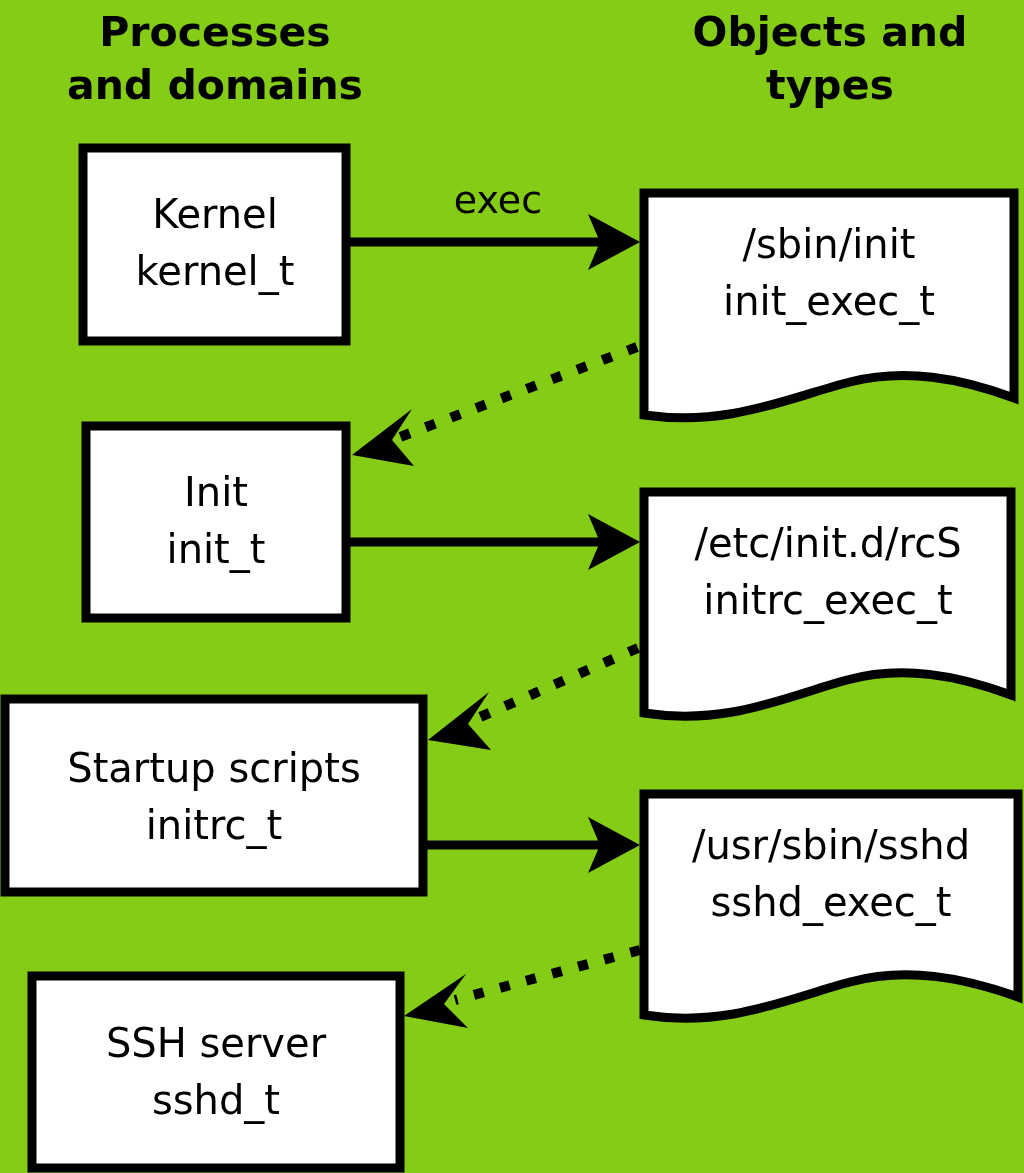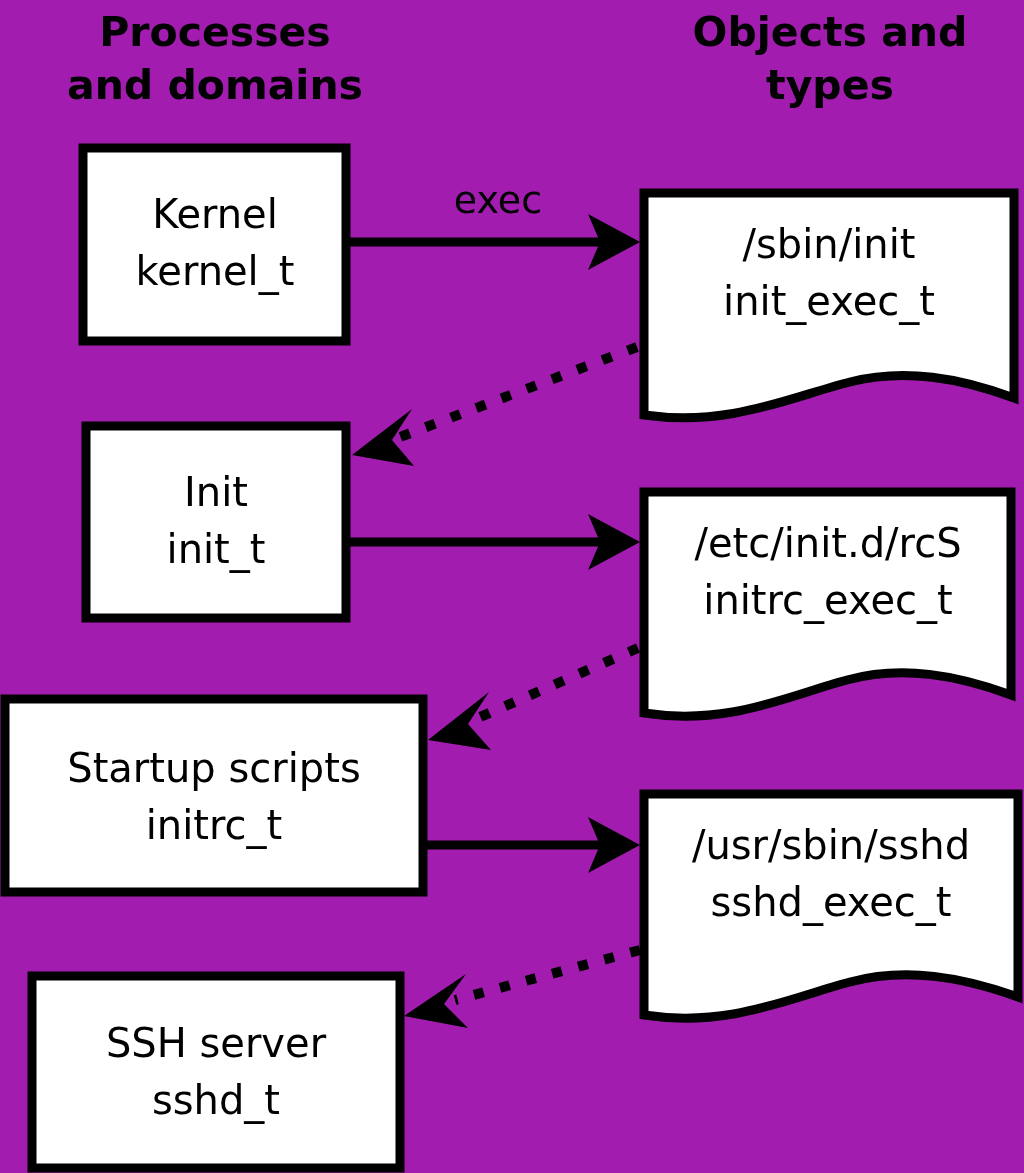--- a/index.html
+++ b/index.html
@@ -10,21 +10,21 @@
   body {
     width: 1024px;
     height: 1173px;
     font-family: "DejaVu Sans", sans-serif;
     overflow: hidden;
   }
   .stage {
     position: relative;
     width: 1024px;
     height: 1173px;
-    background: #a21caf;
+    background: #84cc16;
   }
   svg.diagram {
     position: absolute;
     top: 0;
     left: 0;
     width: 1024px;
     height: 1173px;
     display: block;
   }
   .col-title {

